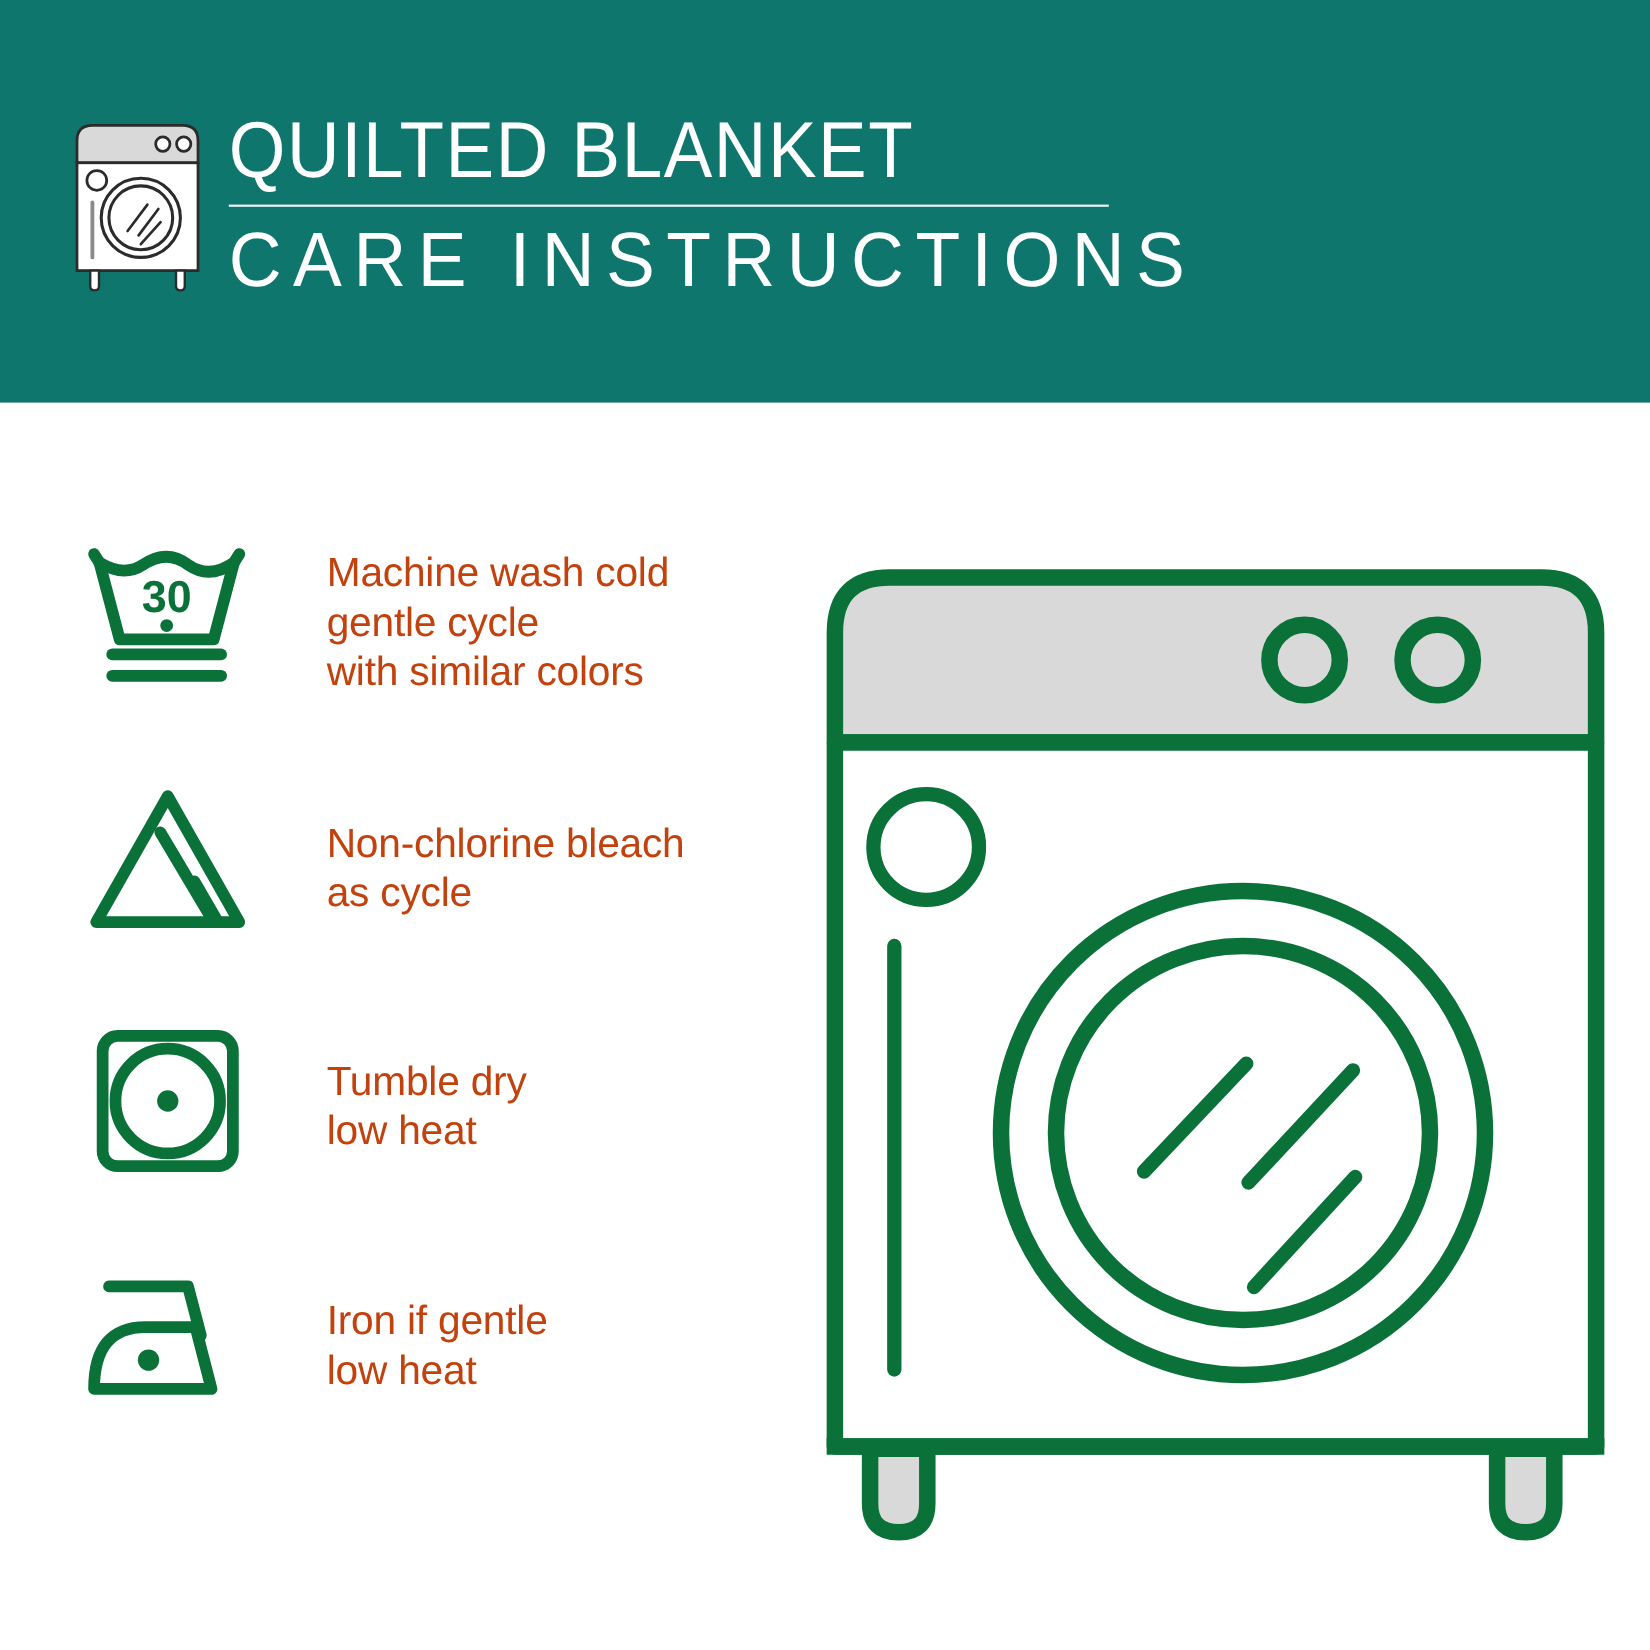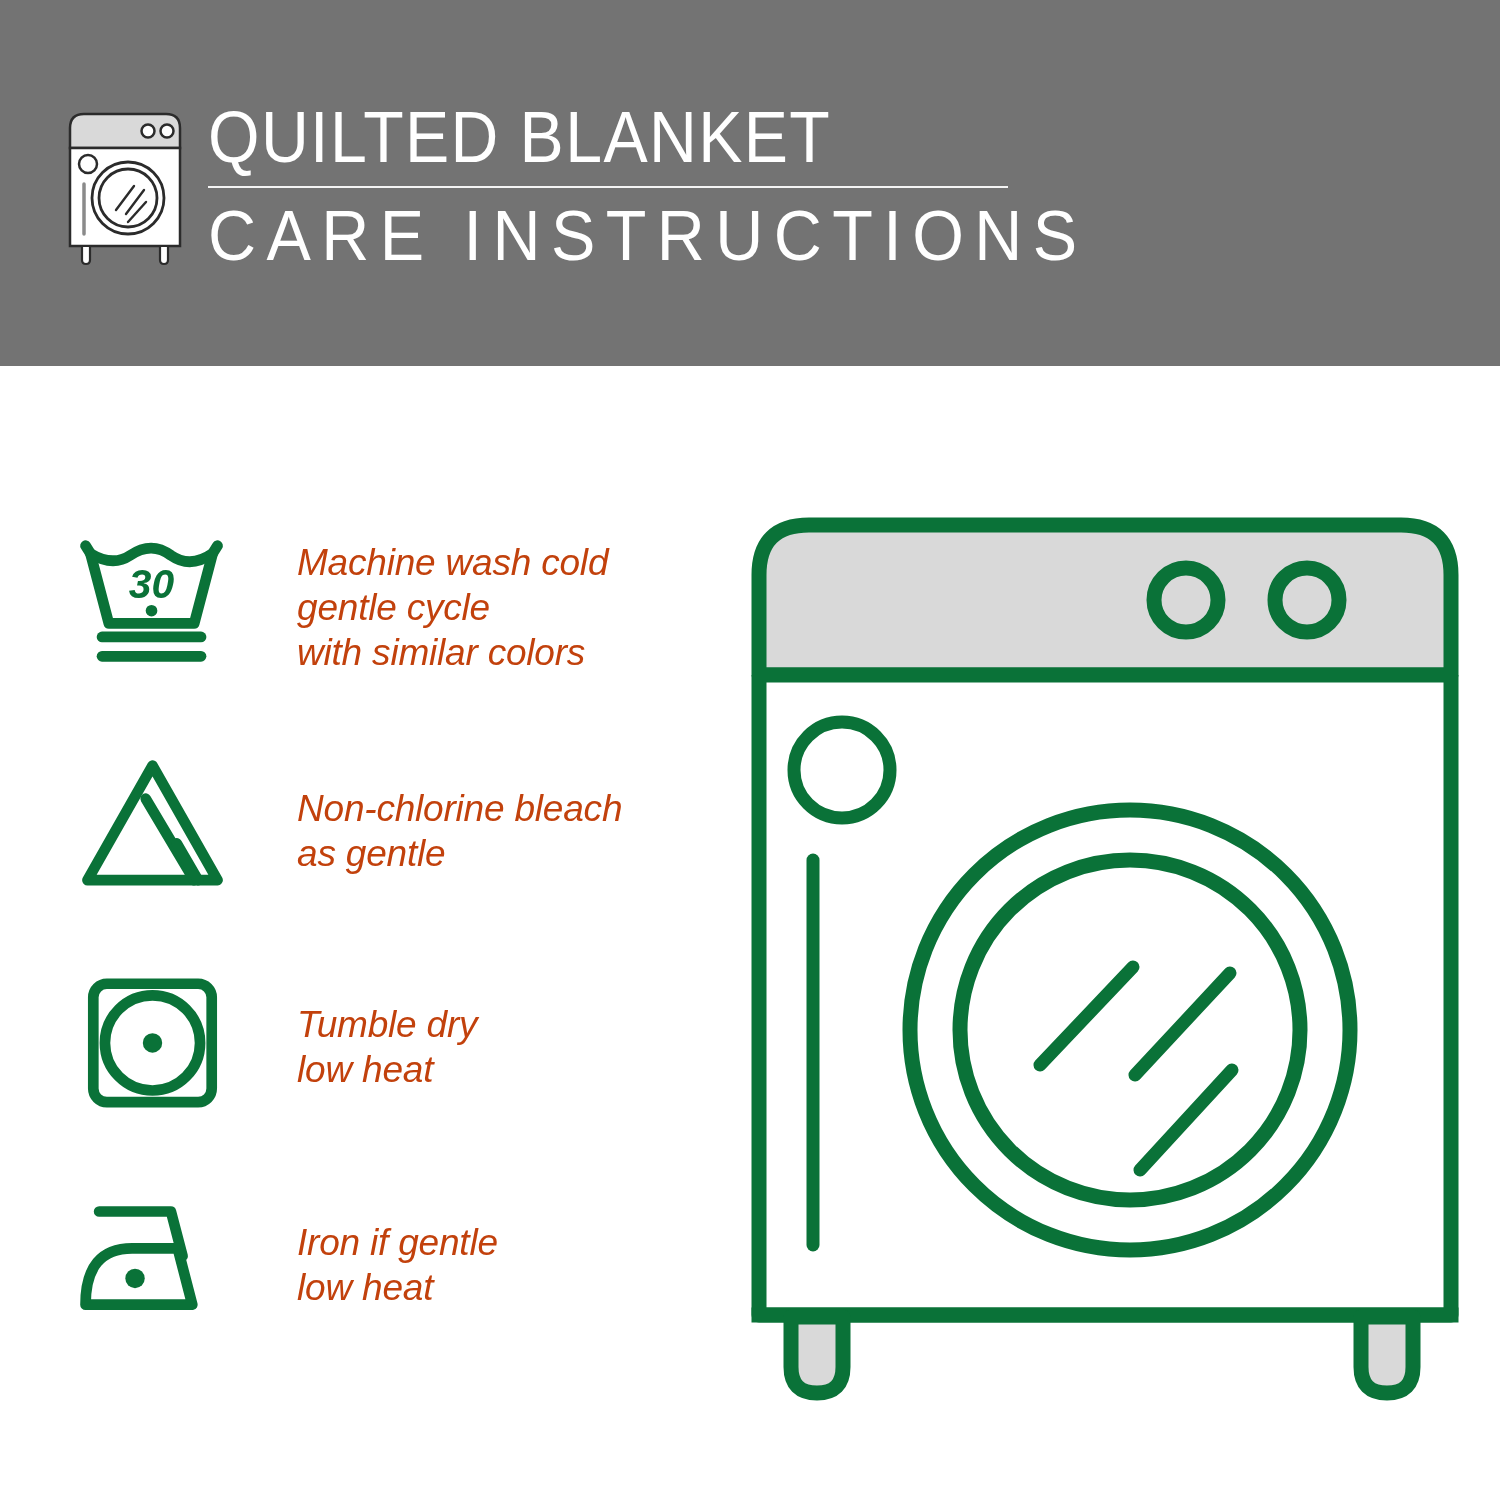--- a/index.html
+++ b/index.html
@@ -14,21 +14,21 @@
     overflow: hidden;
     position: relative;
   }
 
   
   .header {
     position: absolute;
     left: 0; top: 0;
     width: 1500px;
     height: 366px;
-    background: #737373;
+    background: #0f766e;
     box-sizing: border-box;
   }
   .header-inner {
     position: absolute;
     left: 60px;
     top: 98px;
     display: flex;
     align-items: flex-start;
   }
   .header-icon {
@@ -66,23 +66,22 @@
     font-weight: 400;
     white-space: nowrap;
     transform: scaleX(0.95);
     transform-origin: left center;
   }
 
   
   .care-list {
     position: absolute;
     left: 70px;
-    top: 528px;
+    top: 486px;
     width: 640px;
-    font-style: italic;
   }
   .care-row {
     display: flex;
     align-items: flex-start;
     height: 220px;
   }
   .care-symbol {
     width: 165px;
     flex: 0 0 165px;
     display: flex;
@@ -180,21 +179,21 @@
   <div class="care-row row-bleach">
     <div class="care-symbol">
       <svg viewBox="0 0 170 150" width="165" height="146">
         <path d="M85 18 L152 136 L18 136 Z" fill="none" stroke="#0A7238" stroke-width="11" stroke-linecap="round" stroke-linejoin="round"></path>
         <line x1="78" y1="52" x2="128" y2="136" stroke="#0A7238" stroke-width="11" stroke-linecap="round"></line>
         <line x1="110" y1="98" x2="132" y2="136" stroke="#0A7238" stroke-width="11" stroke-linecap="round"></line>
       </svg>
     </div>
     <div class="care-text">
       <span class="ln">Non-chlorine bleach</span>
-      <span class="ln">as gentle</span>
+      <span class="ln">as cycle</span>
     </div>
   </div>
 
   <div class="care-row row-dry">
     <div class="care-symbol">
       <svg viewBox="0 0 170 150" width="165" height="146">
         <rect x="24" y="16" width="122" height="122" rx="14" ry="14" fill="none" stroke="#0A7238" stroke-width="11"></rect>
         <circle cx="85" cy="77" r="49" fill="none" stroke="#0A7238" stroke-width="11"></circle>
         <circle cx="85" cy="77" r="10" fill="#0A7238"></circle>
       </svg>

